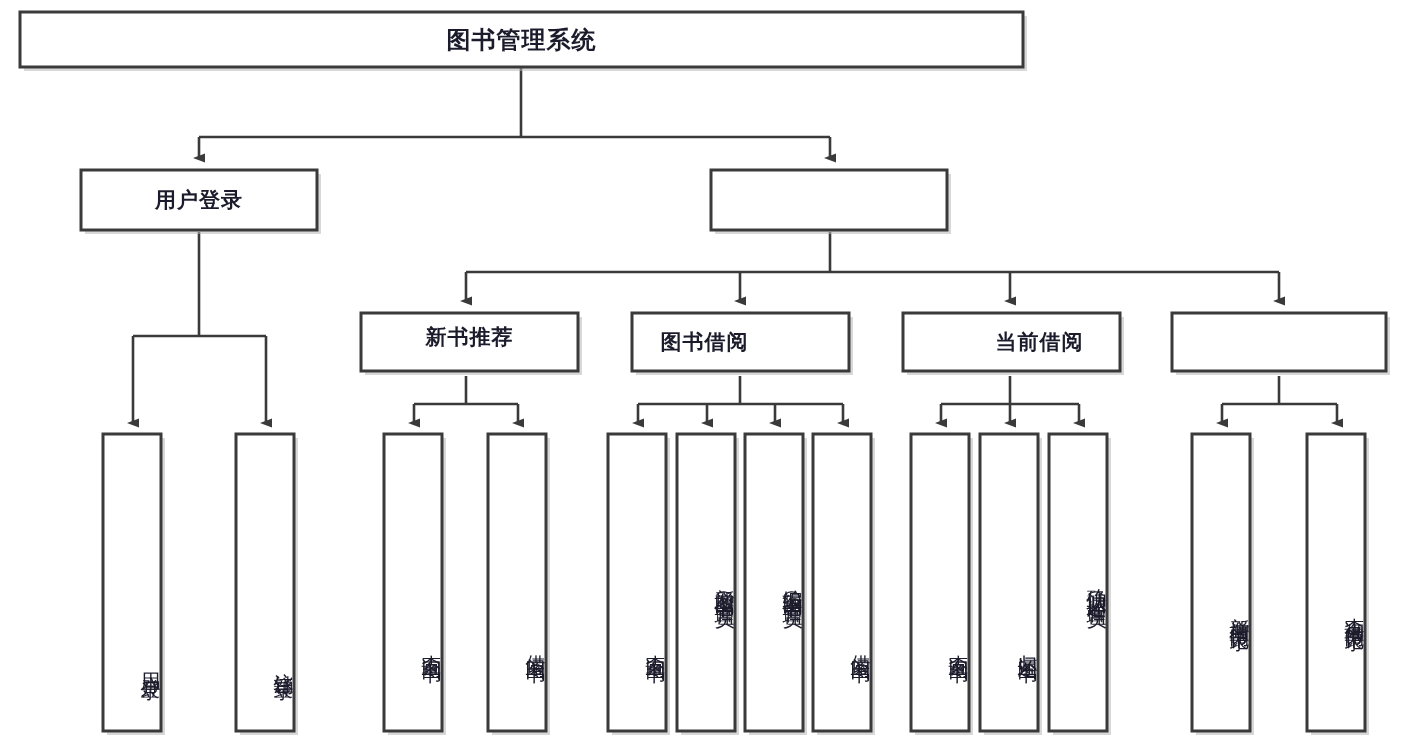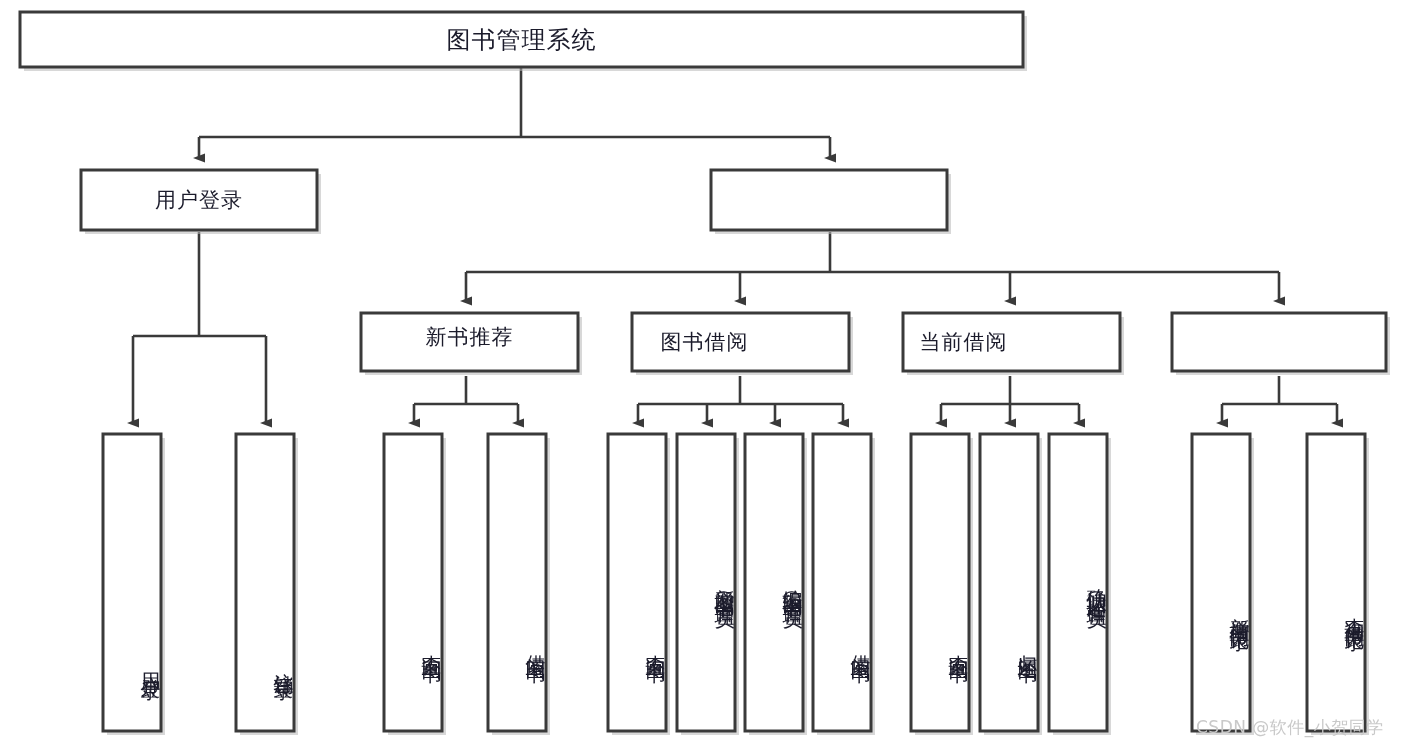--- a/index.html
+++ b/index.html
@@ -47,20 +47,21 @@
   .h-label {
     position: absolute;
     display: flex;
     align-items: center;
     justify-content: center;
     color: #1b1b2b;
     font-size: 21px;
     letter-spacing: 1px;
     white-space: nowrap;
     font-family: "DejaVu Sans", "Liberation Sans", sans-serif;
+    font-weight: bold;
   }
   .v-label {
     position: absolute;
     display: flex;
     align-items: flex-start;
     justify-content: center;
     writing-mode: vertical-rl;
     text-orientation: upright;
     color: #1b1b2b;
     font-size: 20px;
@@ -187,35 +188,34 @@
       <rect class="node-rect" x="1307" y="434" width="58" height="297"></rect>
     </g>
   </svg>
 
   <div class="h-label" style="left:20px; top:12px; width:1003px; height:55px; font-size:24px;">图书管理系统</div>
 
   <div class="h-label" style="left:81px; top:170px; width:236px; height:60px;">用户登录</div>
 
   <div class="h-label" style="left:361px; top:313px; width:217px; height:48px;">新书推荐</div>
   <div class="h-label" style="left:596px; top:313px; width:217px; height:58px;">图书借阅</div>
-  <div class="h-label" style="left:855px; top:313px; width:217px; height:58px;">当前借阅</div>
+  <div class="h-label" style="left:931px; top:313px; width:217px; height:58px;">当前借阅</div>
 
   <div class="v-label" style="left:103px; top:434px; width:58px; height:297px; padding-top:80px;">用户登录</div>
   <div class="v-label" style="left:236px; top:434px; width:58px; height:297px; padding-top:80px;">注销登录</div>
 
   <div class="v-label" style="left:384px; top:434px; width:58px; height:297px; padding-top:62px;">查询图书</div>
   <div class="v-label" style="left:488px; top:434px; width:58px; height:297px; padding-top:62px;">借阅图书</div>
 
   <div class="v-label" style="left:608px; top:434px; width:58px; height:297px; padding-top:62px;">查询图书</div>
   <div class="v-label" style="left:677px; top:434px; width:58px; height:297px; padding-top:4px;">新增图书（管理员）</div>
   <div class="v-label" style="left:745px; top:434px; width:58px; height:297px; padding-top:4px;">编辑图书（管理员）</div>
   <div class="v-label" style="left:813px; top:434px; width:58px; height:297px; padding-top:62px;">借阅图书</div>
 
   <div class="v-label" style="left:911px; top:434px; width:58px; height:297px; padding-top:62px;">查询图书</div>
   <div class="v-label" style="left:980px; top:434px; width:58px; height:297px; padding-top:62px;">归还图书</div>
   <div class="v-label" style="left:1049px; top:434px; width:58px; height:297px; padding-top:4px;">确认归还（管理员）</div>
 
   <div class="v-label" style="left:1192px; top:434px; width:58px; height:297px; padding-top:28px;">新增借阅记录</div>
   <div class="v-label" style="left:1307px; top:434px; width:58px; height:297px; padding-top:28px;">查询借阅记录</div>
 
-  <div class="watermark" style="left:1196px; top:716px;">CSDN @软件_小贺同学</div>
 
 </div>
 
 </body></html>

